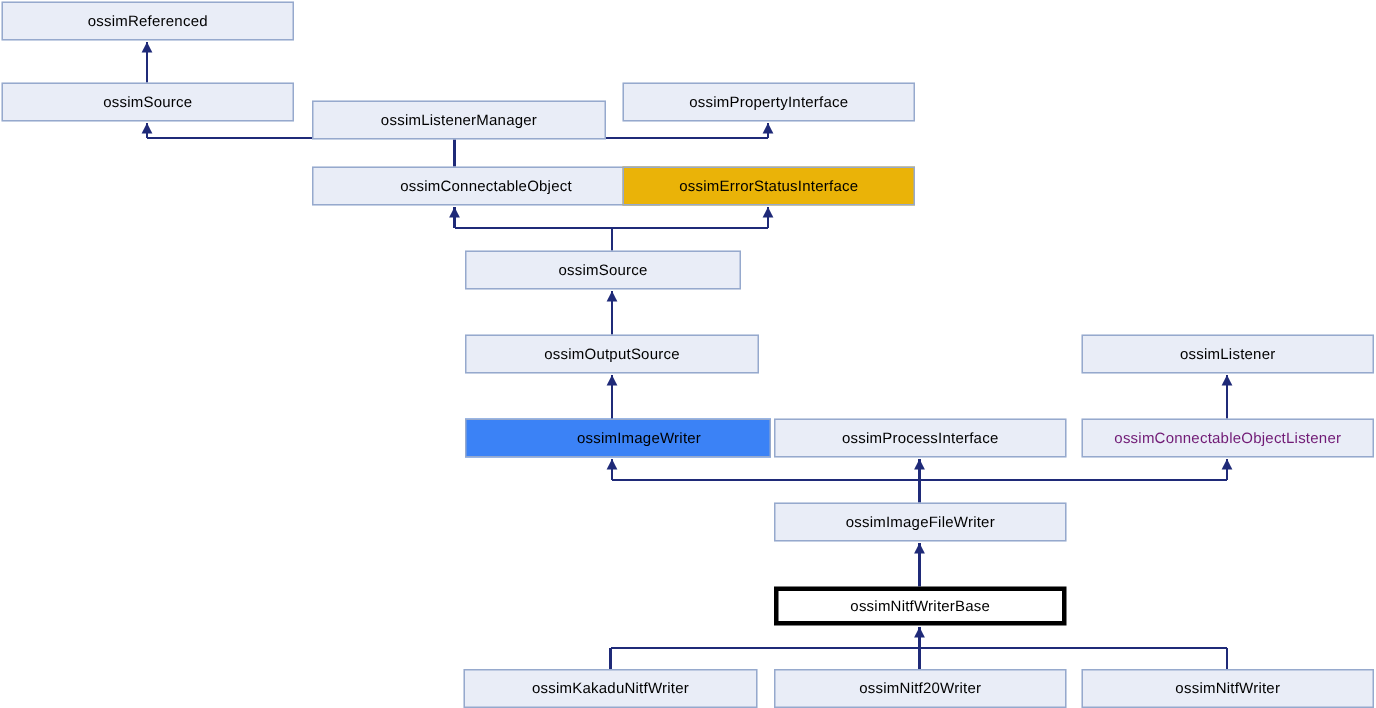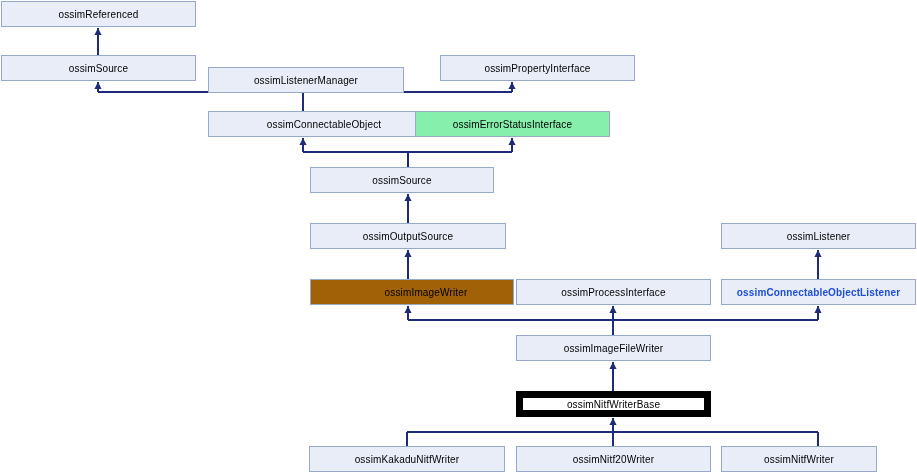--- a/index.html
+++ b/index.html
@@ -34,21 +34,21 @@
     align-items: center;
     justify-content: center;
     background: #e9edf7;
     border: 1px solid #96a9cd;
     border-radius: 0;
     overflow: hidden;
     white-space: nowrap;
   }
   .class-node.current {
     background: #ffffff;
-    border: 7px solid #000000;
+    border: 3px solid #000000;
   }
   .class-label {
     font-family: "Liberation Sans", sans-serif;
     font-size: 10px;
     line-height: 13px;
     color: #000000;
     letter-spacing: 0.15px;
     user-select: none;
     white-space: nowrap;
   }
@@ -103,57 +103,57 @@
   <div id="node-layer">
       <div class="class-node" style="left: 1px; top: 1px; width: 195px; height: 26px; background: rgb(233, 237, 247); border-color: rgb(150, 169, 205);">
         <span class="class-label" style="color: rgb(0, 0, 0);">ossimReferenced</span>
       </div>
       <div class="class-node" style="left: 1px; top: 55px; width: 195px; height: 26px; background: rgb(233, 237, 247); border-color: rgb(150, 169, 205);">
         <span class="class-label" style="color: rgb(0, 0, 0);">ossimSource</span>
       </div>
       <div class="class-node" style="left: 208px; top: 67px; width: 196px; height: 26px; background: rgb(233, 237, 247); border-color: rgb(150, 169, 205);">
         <span class="class-label" style="color: rgb(0, 0, 0);">ossimListenerManager</span>
       </div>
-      <div class="class-node" style="left: 440px; top: 55px; width: 195px; height: 26px; background: rgb(233, 237, 247); border-color: rgb(150, 169, 205); text-align: right;">
+      <div class="class-node" style="left: 415px; top: 55px; width: 195px; height: 26px; background: rgb(233, 237, 247); border-color: rgb(150, 169, 205); text-align: right;">
         <span class="class-label" style="color: rgb(0, 0, 0);">ossimPropertyInterface</span>
       </div>
       <div class="class-node" style="left: 208px; top: 111px; width: 232px; height: 26px; background: rgb(233, 237, 247); border-color: rgb(150, 169, 205);">
         <span class="class-label" style="color: rgb(0, 0, 0);">ossimConnectableObject</span>
       </div>
-      <div class="class-node" style="left: 415px; top: 111px; width: 195px; height: 26px; background: #86efac; border-color: rgb(150, 169, 205);">
+      <div class="class-node" style="left: 415px; top: 111px; width: 195px; height: 26px; background: #eab308; border-color: rgb(150, 169, 205);">
         <span class="class-label" style="color: rgb(0, 0, 0);">ossimErrorStatusInterface</span>
       </div>
       <div class="class-node" style="left: 310px; top: 167px; width: 184px; height: 26px; background: rgb(233, 237, 247); border-color: rgb(150, 169, 205);">
         <span class="class-label" style="color: rgb(0, 0, 0);">ossimSource</span>
       </div>
       <div class="class-node" style="left: 310px; top: 223px; width: 196px; height: 26px; background: rgb(233, 237, 247); border-color: rgb(150, 169, 205);">
         <span class="class-label" style="color: rgb(0, 0, 0);">ossimOutputSource</span>
       </div>
       <div class="class-node" style="left: 721px; top: 223px; width: 195px; height: 26px; background: rgb(233, 237, 247); border-color: rgb(150, 169, 205);">
         <span class="class-label" style="color: rgb(0, 0, 0);">ossimListener</span>
       </div>
-      <div class="class-node" style="left: 310px; top: 279px; width: 204px; height: 26px; background: #a16207; border-color: rgb(150, 169, 205); padding-left: 28px;">
+      <div class="class-node" style="left: 310px; top: 279px; width: 204px; height: 26px; background: #3b82f6; border-color: rgb(150, 169, 205); padding-left: 28px;">
         <span class="class-label" style="color: rgb(0, 0, 0);">ossimImageWriter</span>
       </div>
       <div class="class-node" style="left: 516px; top: 279px; width: 195px; height: 26px; background: rgb(233, 237, 247); border-color: rgb(150, 169, 205);">
         <span class="class-label" style="color: rgb(0, 0, 0);">ossimProcessInterface</span>
       </div>
       <div class="class-node" style="left: 721px; top: 279px; width: 195px; height: 26px; background: rgb(233, 237, 247); border-color: rgb(150, 169, 205);">
-        <span class="class-label" style="color: #1d4ed8; font-weight: bold;">ossimConnectableObjectListener</span>
+        <span class="class-label" style="color: #701a75;">ossimConnectableObjectListener</span>
       </div>
       <div class="class-node" style="left: 516px; top: 335px; width: 195px; height: 26px; background: rgb(233, 237, 247); border-color: rgb(150, 169, 205);">
         <span class="class-label" style="color: rgb(0, 0, 0);">ossimImageFileWriter</span>
       </div>
       <div class="class-node current" style="left: 516px; top: 391px; width: 195px; height: 26px; background: rgb(255, 255, 255); border-color: rgb(0, 0, 0);">
         <span class="class-label" style="color: rgb(0, 0, 0);">ossimNitfWriterBase</span>
       </div>
       <div class="class-node" style="left: 309px; top: 446px; width: 196px; height: 26px; background: rgb(233, 237, 247); border-color: rgb(150, 169, 205);">
         <span class="class-label" style="color: rgb(0, 0, 0);">ossimKakaduNitfWriter</span>
       </div>
       <div class="class-node" style="left: 516px; top: 446px; width: 195px; height: 26px; background: rgb(233, 237, 247); border-color: rgb(150, 169, 205);">
         <span class="class-label" style="color: rgb(0, 0, 0);">ossimNitf20Writer</span>
       </div>
-      <div class="class-node" style="left: 721px; top: 446px; width: 156px; height: 26px; background: rgb(233, 237, 247); border-color: rgb(150, 169, 205);">
+      <div class="class-node" style="left: 721px; top: 446px; width: 195px; height: 26px; background: rgb(233, 237, 247); border-color: rgb(150, 169, 205);">
         <span class="class-label" style="color: rgb(0, 0, 0);">ossimNitfWriter</span>
       </div>
     </div>
 
 </div>
 
 </body></html>

